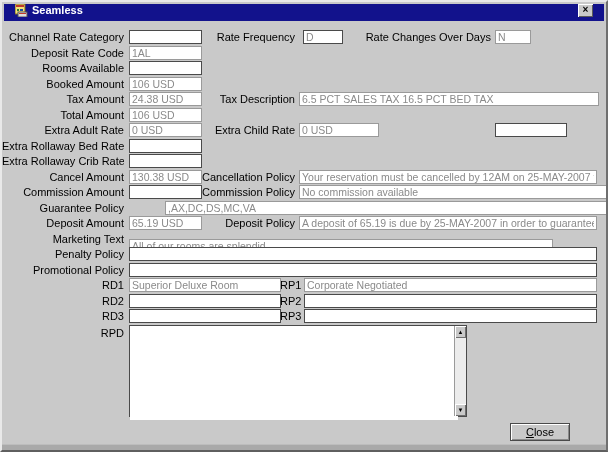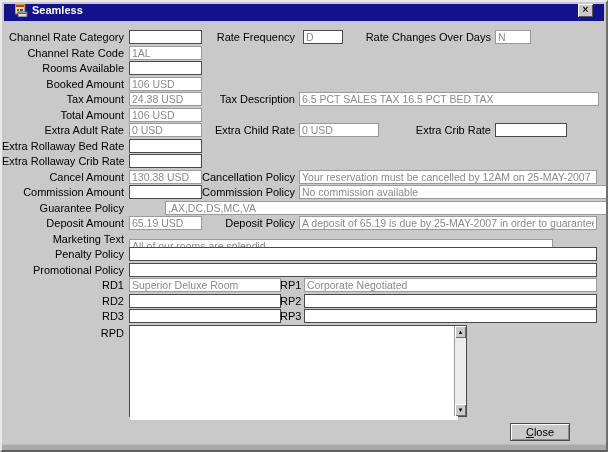--- a/index.html
+++ b/index.html
@@ -38,21 +38,21 @@
       <rect x="2" y="5" width="2" height="2" fill="#2e7d32"></rect>
       <rect x="5" y="5" width="3" height="2" fill="#1a4fa0"></rect>
       <rect x="3" y="8" width="9" height="5" fill="#dcdcdc" stroke="#555"></rect>
       <rect x="4" y="9" width="7" height="1" fill="#c0392b"></rect>
     </svg>
     <span class="title">Seamless</span>
     <div class="tb-close">×</div>
   </div>
 
   <div class="lbl" style="left:0;width:122px;top:29px">Channel Rate Category</div>
-  <div class="lbl" style="left:0;width:122px;top:45px">Channel Rate Code</div>
+  <div class="lbl" style="left:0;width:122px;top:45px">Deposit Rate Code</div>
   <div class="lbl" style="left:0;width:122px;top:60px">Rooms Available</div>
   <div class="lbl" style="left:0;width:122px;top:76px">Booked Amount</div>
   <div class="lbl" style="left:0;width:122px;top:91px">Tax Amount</div>
   <div class="lbl" style="left:0;width:122px;top:107px">Total Amount</div>
   <div class="lbl" style="left:0;width:122px;top:122px">Extra Adult Rate</div>
   <div class="lbl" style="left:0;width:122px;top:138px">Extra Rollaway Bed Rate</div>
   <div class="lbl" style="left:0;width:122px;top:153px">Extra Rollaway Crib Rate</div>
   <div class="lbl" style="left:0;width:122px;top:169px">Cancel Amount</div>
   <div class="lbl" style="left:0;width:122px;top:184px">Commission Amount</div>
   <div class="lbl" style="left:0;width:122px;top:200px">Guarantee Policy</div>
@@ -66,21 +66,20 @@
   <div class="lbl" style="left:155px;width:138px;top:29px">Rate Frequency</div>
 
   <div class="lbl" style="left:0;width:122px;top:325px">RPD</div>
   <div class="lbl" style="left:155px;width:138px;top:91px">Tax Description</div>
   <div class="lbl" style="left:155px;width:138px;top:122px">Extra Child Rate</div>
   <div class="lbl" style="left:155px;width:138px;top:169px">Cancellation Policy</div>
   <div class="lbl" style="left:155px;width:138px;top:184px">Commission Policy</div>
   <div class="lbl" style="left:155px;width:138px;top:215px">Deposit Policy</div>
 
   <div class="lbl" style="left:355px;width:134px;top:29px">Rate Changes Over Days</div>
-  <div class="lbl" style="left:355px;width:134px;top:122px">Extra Crib Rate</div>
 
   <div class="lbl" style="left:278px;width:21px;top:277px">RP1</div>
   <div class="lbl" style="left:278px;width:21px;top:293px">RP2</div>
   <div class="lbl" style="left:278px;width:21px;top:308px">RP3</div>
 
   <input class="fld ed" style="left: 127px; top: 28px; width: 73px;" value="">
   <input class="fld" style="left: 127px; top: 44px; width: 73px;" readonly="" value="1AL">
   <input class="fld ed" style="left: 127px; top: 59px; width: 73px;" value="">
   <input class="fld" style="left: 127px; top: 75px; width: 73px;" readonly="" value="106 USD">
   <input class="fld" style="left: 127px; top: 90px; width: 73px;" readonly="" value="24.38 USD">

